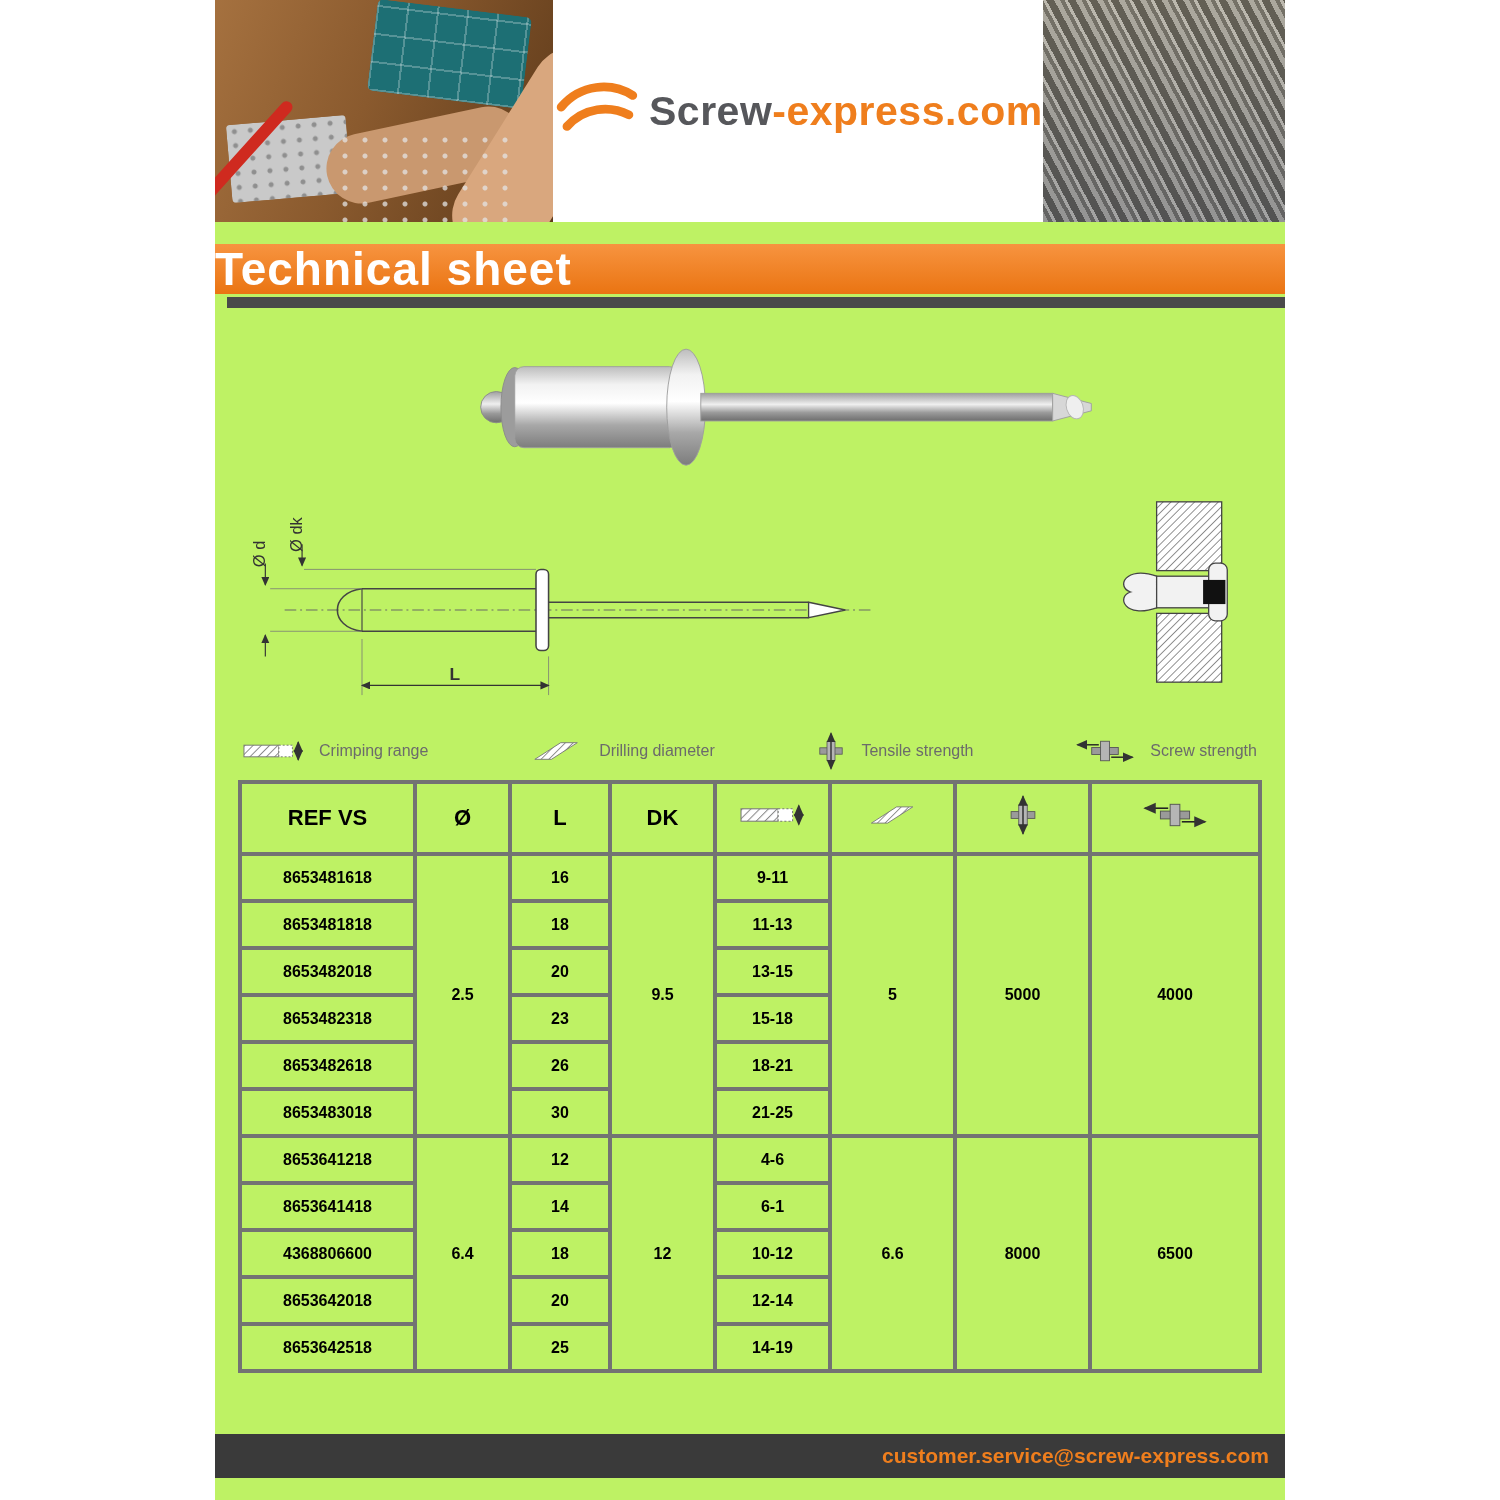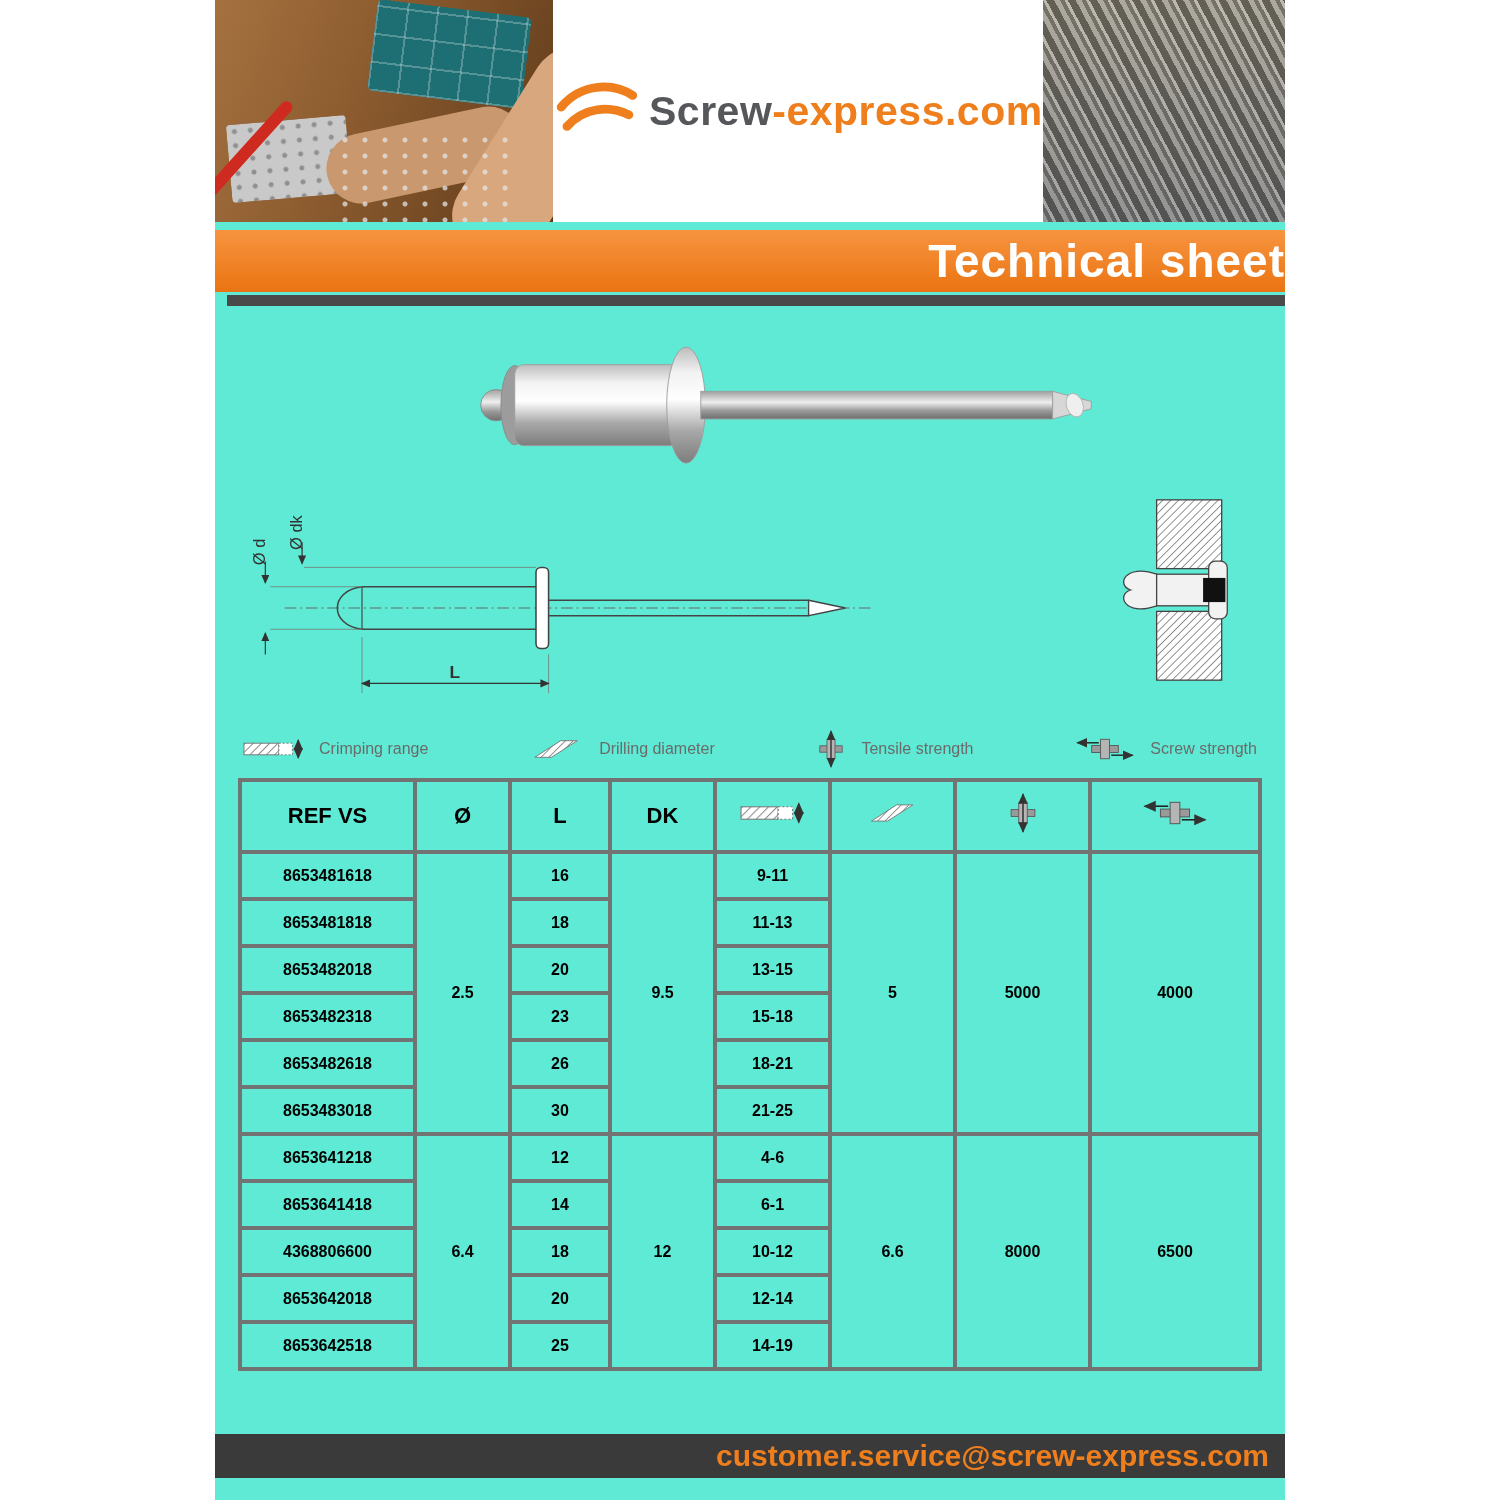--- a/index.html
+++ b/index.html
@@ -1,17 +1,17 @@
 <!DOCTYPE html>
 <html><head>
 <meta charset="utf-8">
 <style>
   html,body{margin:0;padding:0;background:#fff;}
   body{width:1500px;height:1500px;font-family:"Liberation Sans",sans-serif;position:relative;}
-  .page{width:1070px;margin:0 auto;position:relative;height:1500px;background:#5eead4;}
+  .page{width:1070px;margin:0 auto;position:relative;height:1500px;background:#bef264;}
 
   
   .header{display:flex;height:222px;overflow:hidden;}
   .photo{position:relative;overflow:hidden;}
   .photo-left{flex:0 0 338px;background:linear-gradient(112deg,#a5713f 0%,#8a5a2e 45%,#5e3a1a 100%);}
   .photo-right{flex:0 0 330px;background:
       linear-gradient(rgba(70,58,22,.30),rgba(35,35,35,.38)),
       repeating-linear-gradient(62deg,#d9d9d9 0 5px,#8a8a8a 5px 9px,#f0f0f0 9px 12px,#707070 12px 19px),
       repeating-linear-gradient(-35deg,rgba(195,172,78,.55) 0 6px,rgba(0,0,0,0) 6px 22px),#9a9a9a;}
   .ph-el{position:absolute;}
@@ -24,21 +24,21 @@
   .arm2{top:120px;left:110px;width:200px;height:70px;background:#c9986f;transform:rotate(-12deg);border-radius:36px;}
   .screwdriver{bottom:6px;left:26px;width:12px;height:130px;background:#cf2a1f;transform:rotate(42deg);border-radius:6px;}
   .screws-dots{bottom:0;left:120px;width:180px;height:90px;opacity:.75;
       background-image:radial-gradient(circle,#e3e3e3 2px,rgba(0,0,0,0) 3px);background-size:20px 16px;}
   .logo-area{flex:1;display:flex;align-items:center;justify-content:center;gap:10px;background:#fff;}
   .logo-text{font-size:41px;font-weight:bold;letter-spacing:.5px;white-space:nowrap;}
   .logo-screw{color:#56575b;}
   .logo-express{color:#ef7e1d;}
 
   
-  .banner{margin-top:8px;height:62px;background:linear-gradient(#f79440,#ea7412);display:flex;align-items:center;justify-content:flex-end;}
+  .banner{margin-top:22px;height:50px;background:linear-gradient(#f79440,#ea7412);display:flex;align-items:center;justify-content:flex-start;}
   .banner span{color:#fff;font-size:46px;font-weight:bold;letter-spacing:1px;}
   .banner-underline{height:11px;background:#4a4a4a;margin:3px 0 0 12px;}
 
   
   .product-row{margin-top:26px;padding-left:215px;height:152px;}
   .diagram-row{margin-top:8px;display:flex;align-items:flex-start;}
   .diagram-main{flex:0 0 700px;}
   .diagram-spacer{flex:1;}
   .diagram-cross{flex:0 0 158px;margin-right:28px;margin-top:0;}
 
@@ -50,21 +50,21 @@
   
   table.spec{border-collapse:collapse;width:1020px;margin:8px auto 0 auto;table-layout:fixed;}
   table.spec th,table.spec td{border:4px solid #737373;text-align:center;vertical-align:middle;
       font-weight:bold;color:#000;padding:0;}
   table.spec th{height:68px;font-size:22px;}
   table.spec td{height:43px;font-size:16px;}
 
   
   .footer{position:absolute;left:0;right:0;bottom:22px;height:44px;background:#3a3a3a;
       display:flex;align-items:center;justify-content:flex-end;padding-right:16px;box-sizing:border-box;}
-  .footer span{color:#ef7e1d;font-weight:bold;font-size:30px;}
+  .footer span{color:#ef7e1d;font-weight:bold;font-size:21px;}
 
   svg text{font-family:"Liberation Sans",sans-serif;}
 </style>
 </head>
 <body>
 
 <svg width="0" height="0" style="position:absolute" aria-hidden="true">
   <defs>
     <pattern id="hatch" patternUnits="userSpaceOnUse" width="6" height="6" patternTransform="rotate(45)">
       <rect width="6" height="6" fill="#ffffff"></rect>

